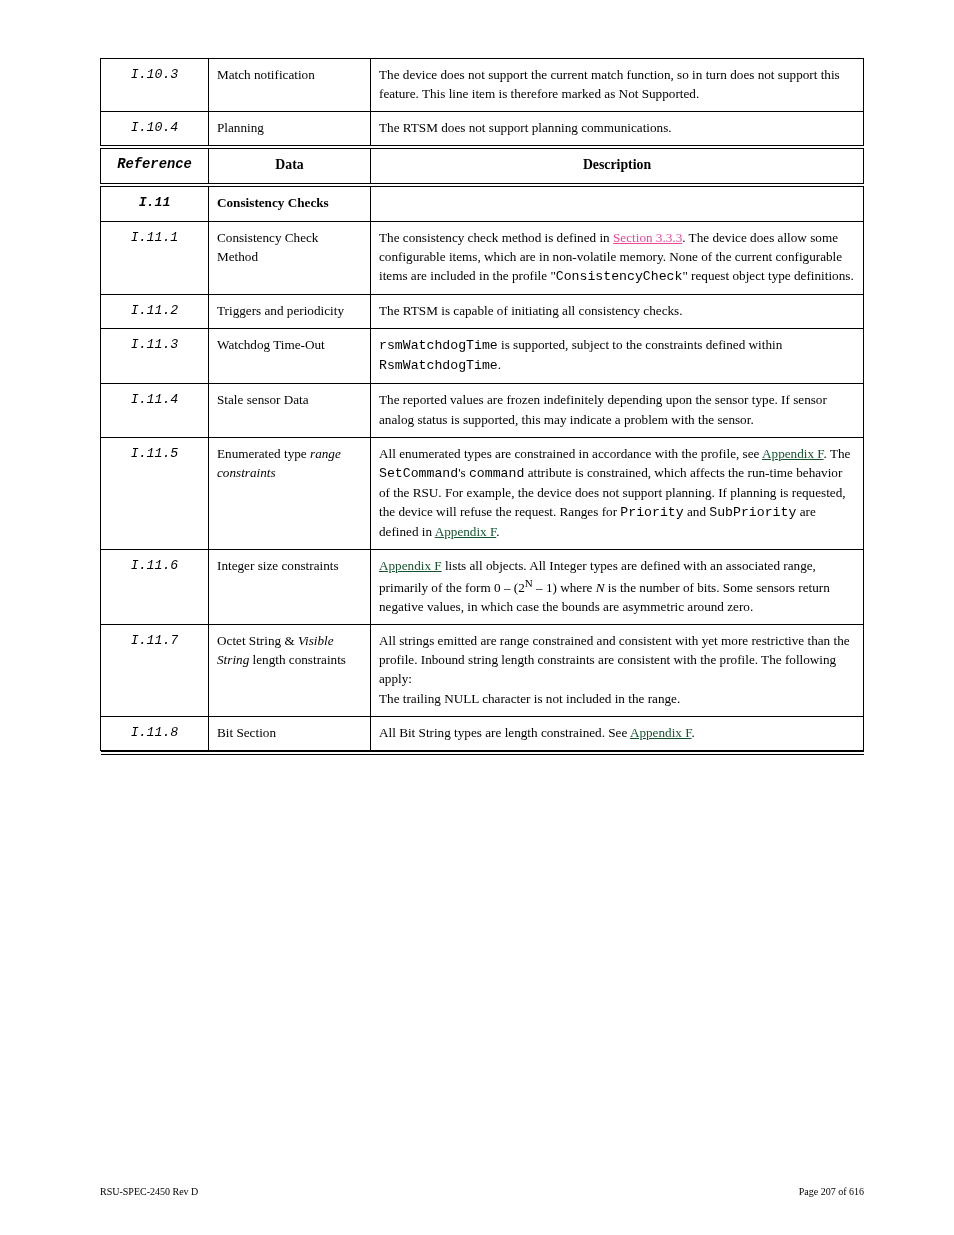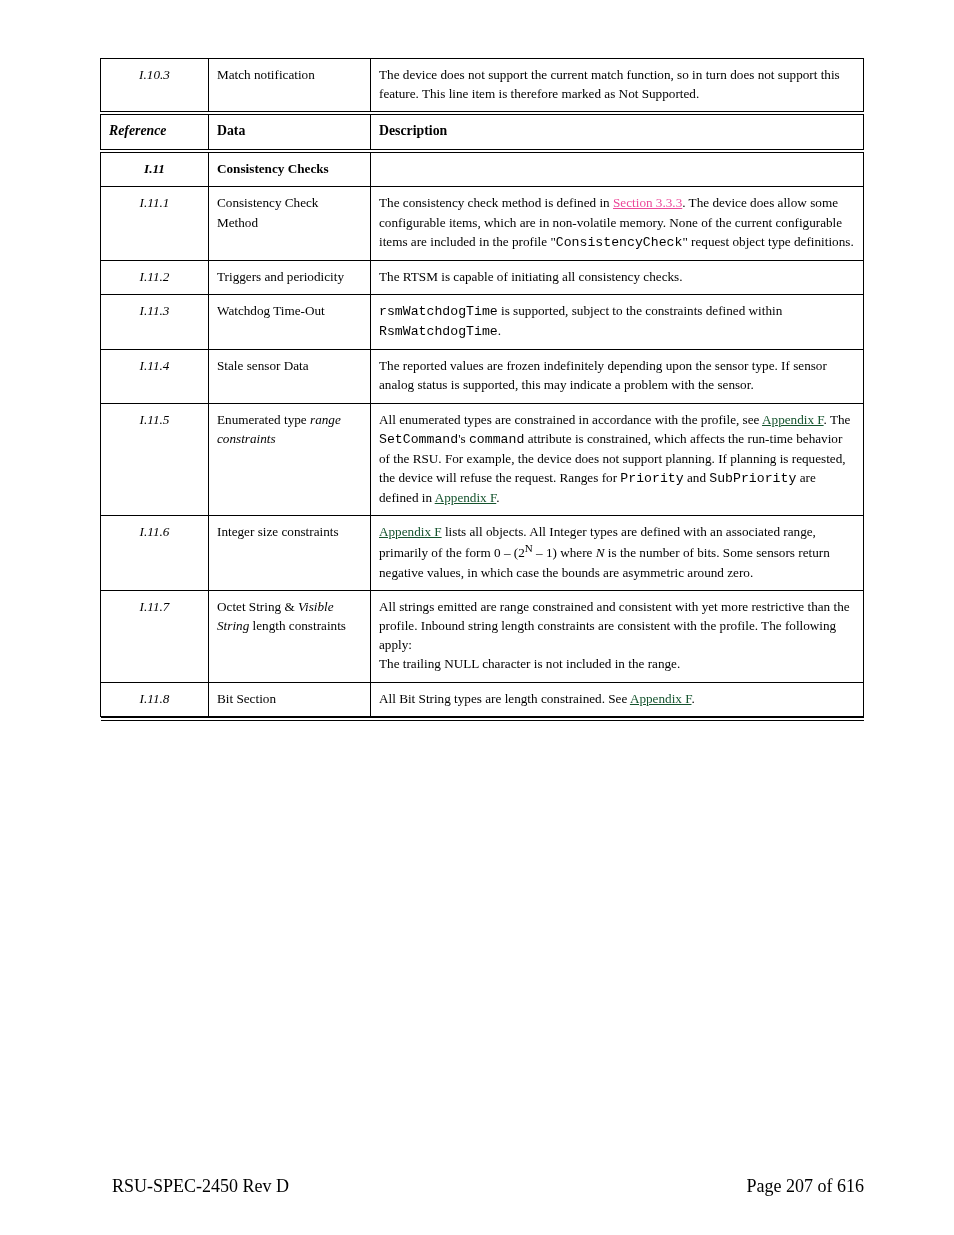--- a/index.html
+++ b/index.html
@@ -21,62 +21,66 @@
     width: 100%;
     table-layout: fixed;
     font-size: 13.2px;
     line-height: 1.45;
   }
   table.main td {
     border: 1px solid #000;
     vertical-align: top;
     padding: 6px 8px 8px 8px;
   }
-  .col-ref   { width: 108px; text-align: center; font-style: italic; }
+  .col-ref   { width: 108px; text-align: center; font-style: italic; font-family: Liberation Mono, monospace; }
   .col-name  { width: 162px; }
   .col-desc  { }
   .bold   { font-weight: bold; }
   .italic { font-style: italic; }
   .tt     { font-family: "Courier New", monospace; font-style: normal; }
   a.sec   { color: #ec4899; text-decoration: underline; font-style: normal; }
   a.app   { color: #14532d; text-decoration: underline; font-style: normal; }
   .header-row td {
-    text-align: left;
+    text-align: center;
     font-weight: bold;
     font-size: 13.8px;
   }
   .double-bottom { border-bottom: 4px double #000 !important; }
   .double-top-heavy { border-top: 4px double #000 !important; }
   .footer {
     position: absolute;
     bottom: 38px;
     left: 100px;
     right: 90px;
     display: flex;
     justify-content: space-between;
-    font-size: 18px;
-    margin-left: 12px;
+    font-size: 10px;
   }
 </style>
 </head>
 <body>
 
 <div class="page">
 
   <table class="main">
     <colgroup>
       <col class="col-ref">
       <col class="col-name">
       <col class="col-desc">
     </colgroup>
     <tbody id="tbody-top">
         <tr>
           <td class="col-ref">I.10.3</td>
           <td class="col-name">Match notification</td>
           <td class="col-desc">The device does not support the current match function, so in turn does not support this feature. This line item is therefore marked as Not Supported.</td>
+        </tr>
+        <tr>
+          <td class="col-ref">I.10.4</td>
+          <td class="col-name">Planning</td>
+          <td class="col-desc">The RTSM does not support planning communications.</td>
         </tr>
       </tbody>
     <tbody>
       <tr class="header-row">
         <td class="col-ref double-bottom double-top-heavy">Reference</td>
         <td class="col-name double-bottom double-top-heavy">Data</td>
         <td class="col-desc double-bottom double-top-heavy">Description</td>
       </tr>
       <tr>
         <td class="col-ref bold">I.11</td>

